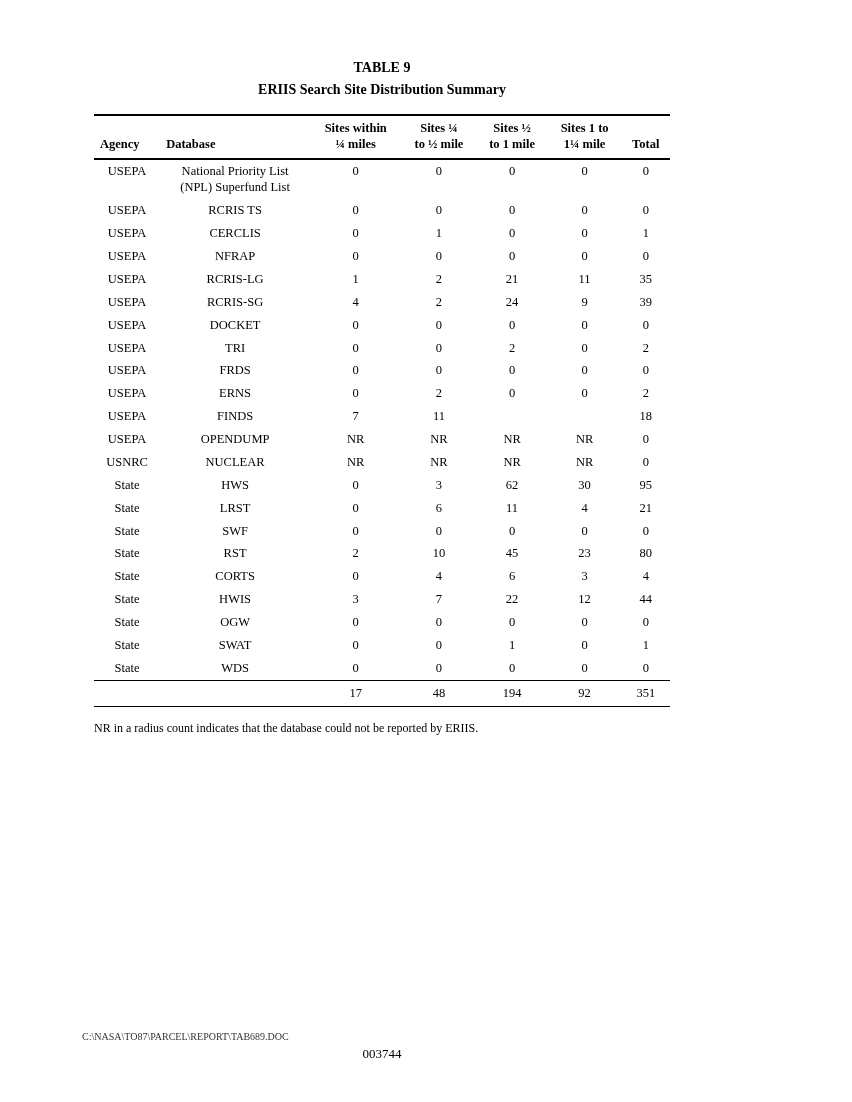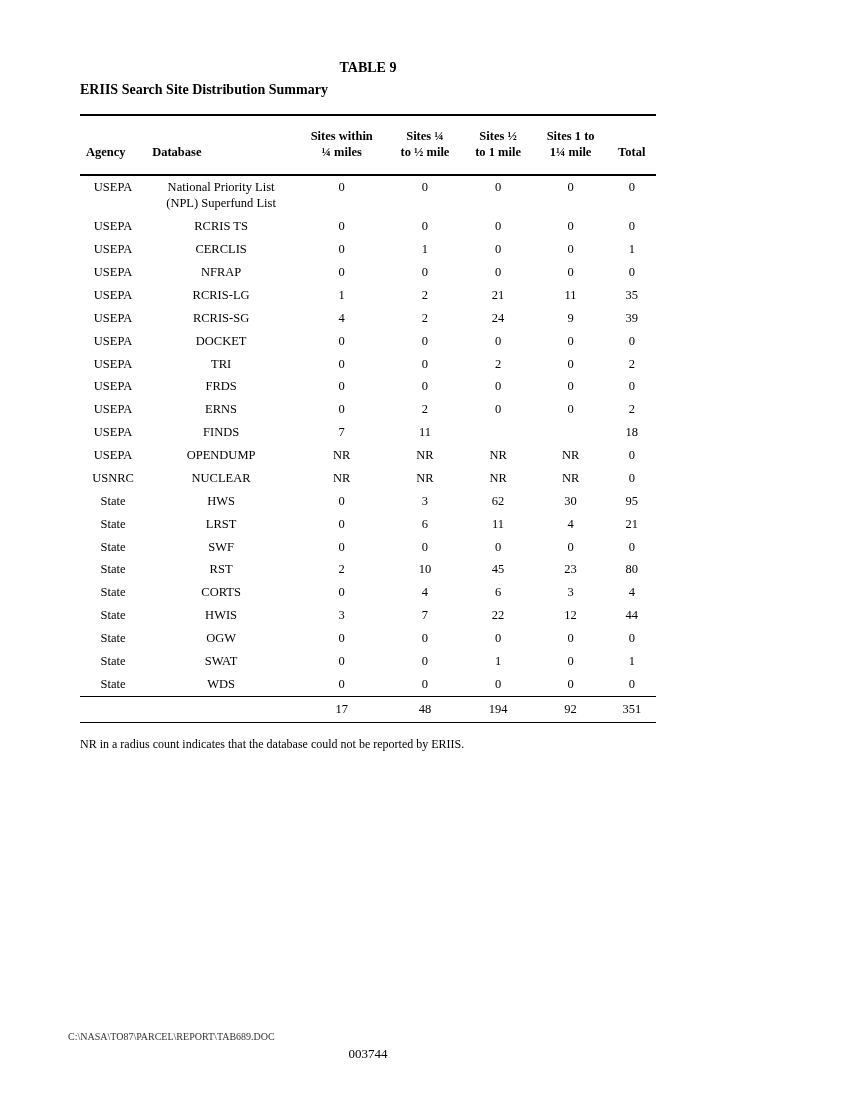--- a/index.html
+++ b/index.html
@@ -10,41 +10,43 @@
       color: #000;
       width: 852px;
       min-height: 1102px;
       position: relative;
     }
     .page {
       width: 736px;
       min-height: 1102px;
       padding: 60px 80px 60px 80px;
       position: relative;
+      margin-left: 14px;
     }
     .table-title {
       text-align: center;
       font-weight: bold;
       font-size: 14px;
       margin-bottom: 6px;
     }
     .table-subtitle {
+      text-align: center;
       font-weight: bold;
       font-size: 14px;
       margin-bottom: 16px;
     }
     table {
       width: 100%;
       border-collapse: collapse;
       font-size: 12.5px;
     }
     thead tr th {
       font-weight: bold;
       text-align: center;
-      padding: 12px 6px;
+      padding: 4px 6px;
       vertical-align: bottom;
       line-height: 1.3;
     }
     thead tr th.left-align {
       text-align: left;
     }
     thead .header-top-border th {
       border-top: 2px solid #000;
     }
     thead .header-bottom-border th {

